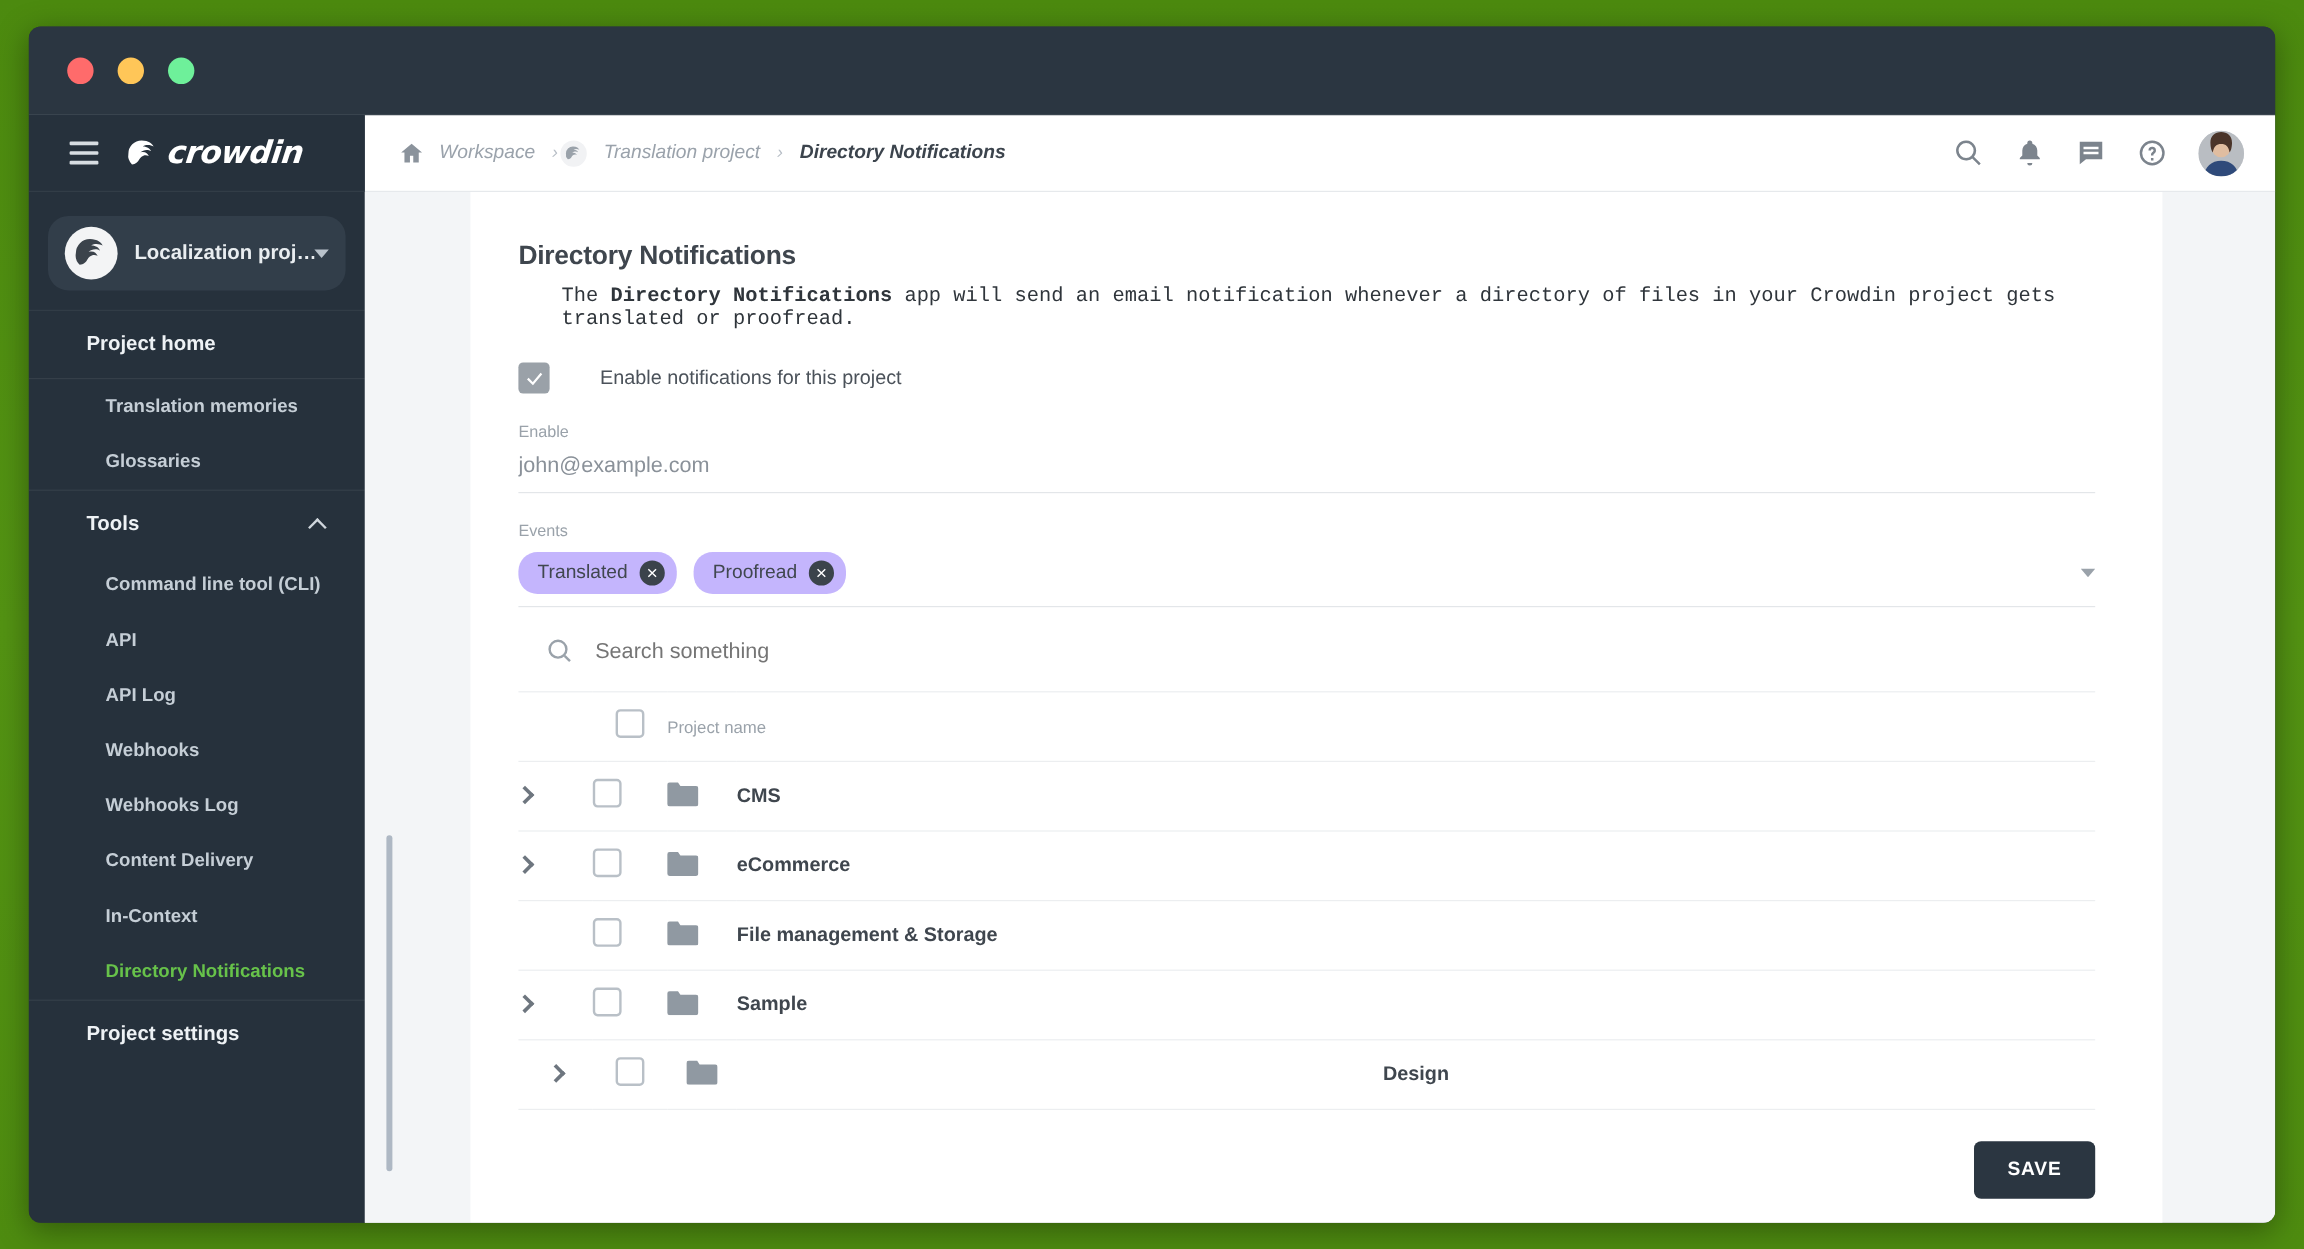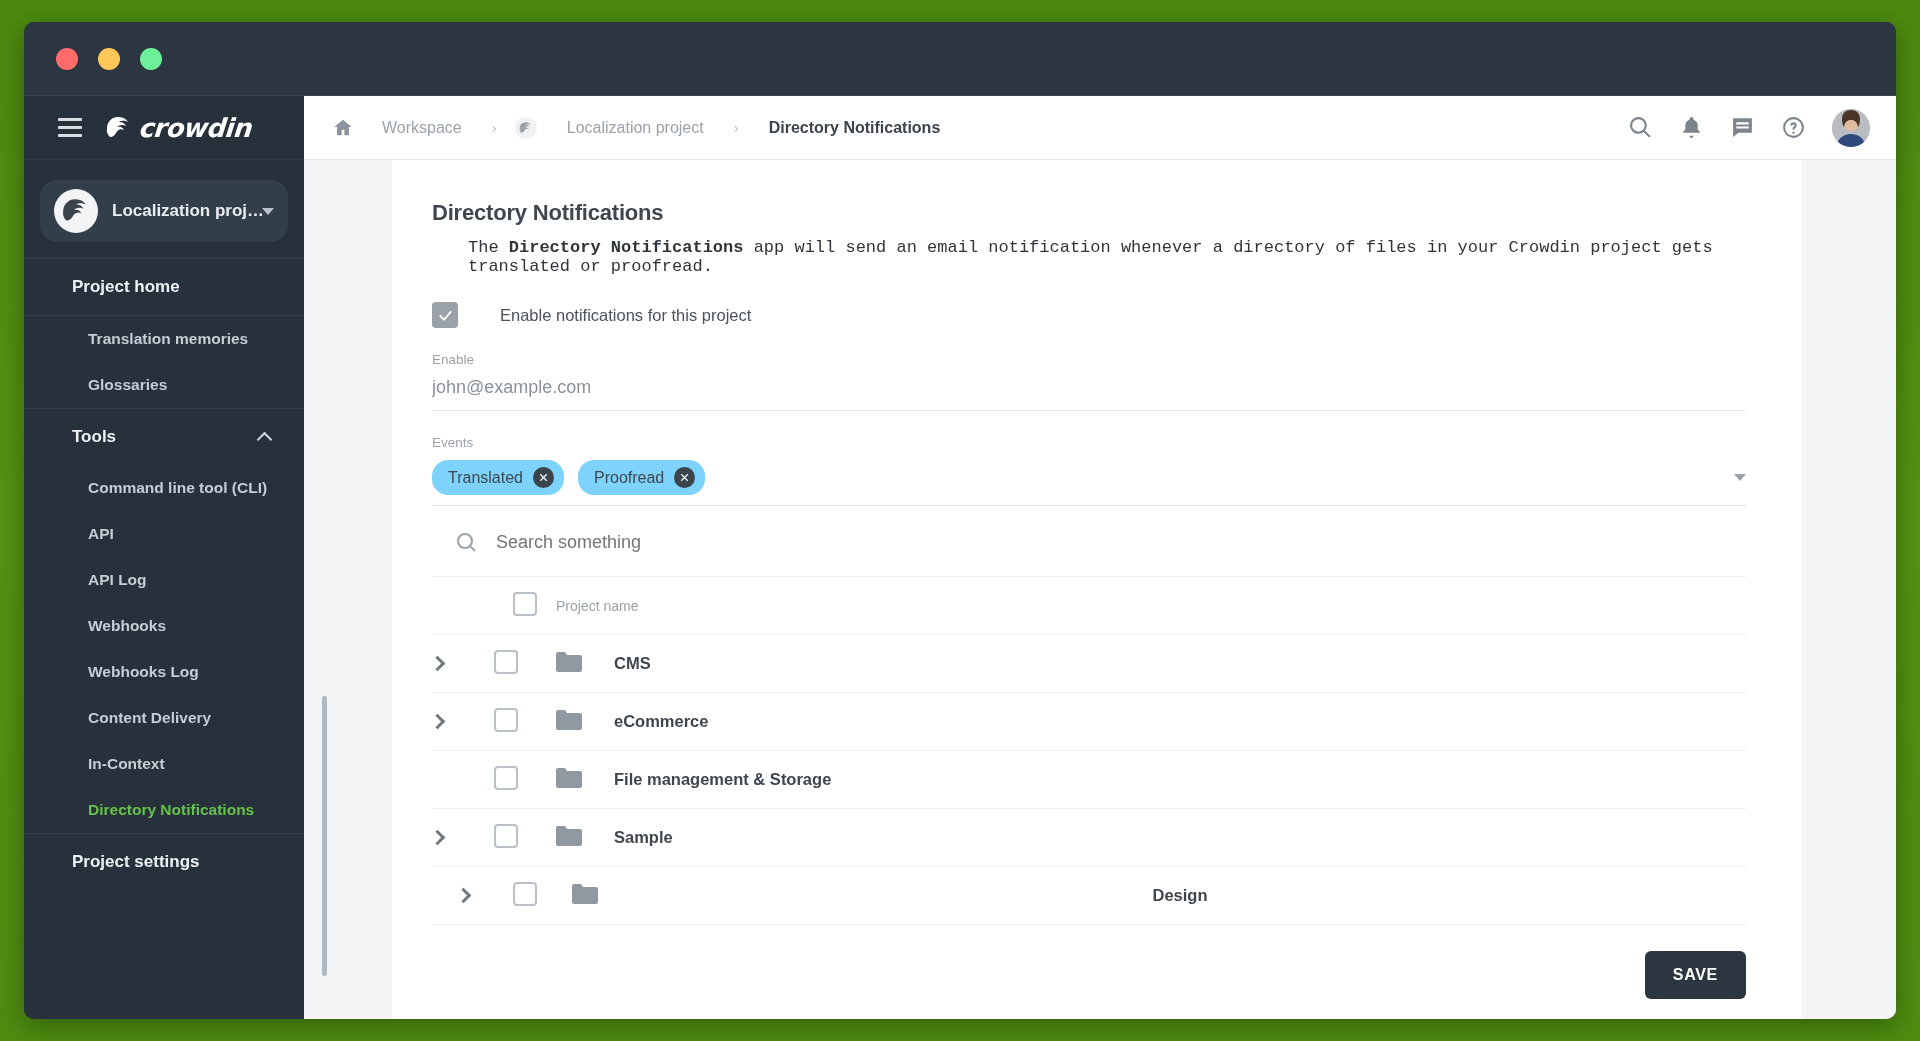--- a/index.html
+++ b/index.html
@@ -124,21 +124,21 @@
 
   
   #rightpane { flex:1; background:#f3f5f7; display:flex; flex-direction:column; min-width:0; }
 
   #topbar {
     height: 64px; background:#fff;
     display:flex; align-items:center;
     padding: 0 26px 0 28px;
     border-bottom: 1px solid #e6e9ec;
   }
-  .crumbs { display:flex; align-items:center; gap:16px; }
+  .crumbs { display:flex; align-items:center; gap:0;font-style:italic; }
   .crumb {
     color:#9aa2ab; font-size:16px; padding: 0 12px; cursor:pointer; white-space:nowrap;
   }
   .crumb.current { color:#3c444d; font-weight:700; }
   .crumb-sep { color:#b7bec6; font-size:15px; padding: 0 2px; }
   .home-ic { width:22px; height:22px; fill:#8b939c; }
   .crumb-proj-ic {
     width:22px; height:22px; border-radius:50%; background:#f1f2f4;
     display:inline-flex; align-items:center; justify-content:center; margin-right:2px;
   }
@@ -180,21 +180,21 @@
     border:0; border-bottom:1px solid #e3e6e9;
     width:100%; background:transparent; outline:none;
     font-family:"Liberation Sans", sans-serif;
     font-size: 18px; color:#8a9199;
     padding: 10px 0 12px 0;
   }
 
   .chips-wrap { display:flex; align-items:center; margin-top: 10px; border-bottom:1px solid #e3e6e9; padding-bottom: 10px; }
   .chip {
     display:flex;align-items:center;gap:10px;
-    background:#7dd3fc;border-radius:16px;
+    background:#c4b5fd;border-radius:16px;
     padding: 7px 10px 7px 16px; margin-right: 14px; cursor:pointer;
   }
   .chip .ctxt { font-size:16px;color:#40474f; }
   .chip .cx {
     width:21px;height:21px;border-radius:50%;background:#3b434b;
     display:flex;align-items:center;justify-content:center;
   }
   .chip .cx svg { width:11px;height:11px;stroke:#fff;stroke-width:2.6; }
   .chips-caret {
     margin-left:auto; width:0;height:0;
@@ -322,21 +322,21 @@
           <svg class="home-ic" viewBox="0 0 24 24">
             <path d="M12 3 2.5 11h3v9h5v-6h3v6h5v-9h3L12 3z"></path>
           </svg>
           <span class="crumb">Workspace</span>
           <span class="crumb-sep">›</span>
           <span class="crumb-proj-ic">
             <svg width="16" height="14" viewBox="0 0 30 26">
               <path d="M3 13a11 11 0 0 1 11-11c6 0 9 3 10 5-2-1-6-2-9 0 4 0 6 2 7 4-3-2-7-1-9 1 4-1 6 1 7 3-4-2-7 1-8 3-1 2-3 4-6 4A10 10 0 0 1 3 13z" fill="#9aa2aa"></path>
             </svg>
           </span>
-          <span class="crumb">Localization project</span>
+          <span class="crumb">Translation project</span>
           <span class="crumb-sep">›</span>
           <span class="crumb current">Directory Notifications</span>
         </div>
 
         <div class="topicons">
           <span class="ticon">
             <svg viewBox="0 0 24 24">
                 <path d="M10 2a8 8 0 1 0 4.9 14.3l5.4 5.4 1.4-1.4-5.4-5.4A8 8 0 0 0 10 2zm0 2a6 6 0 1 1 0 12 6 6 0 0 1 0-12z"></path>
               </svg>
           </span>

